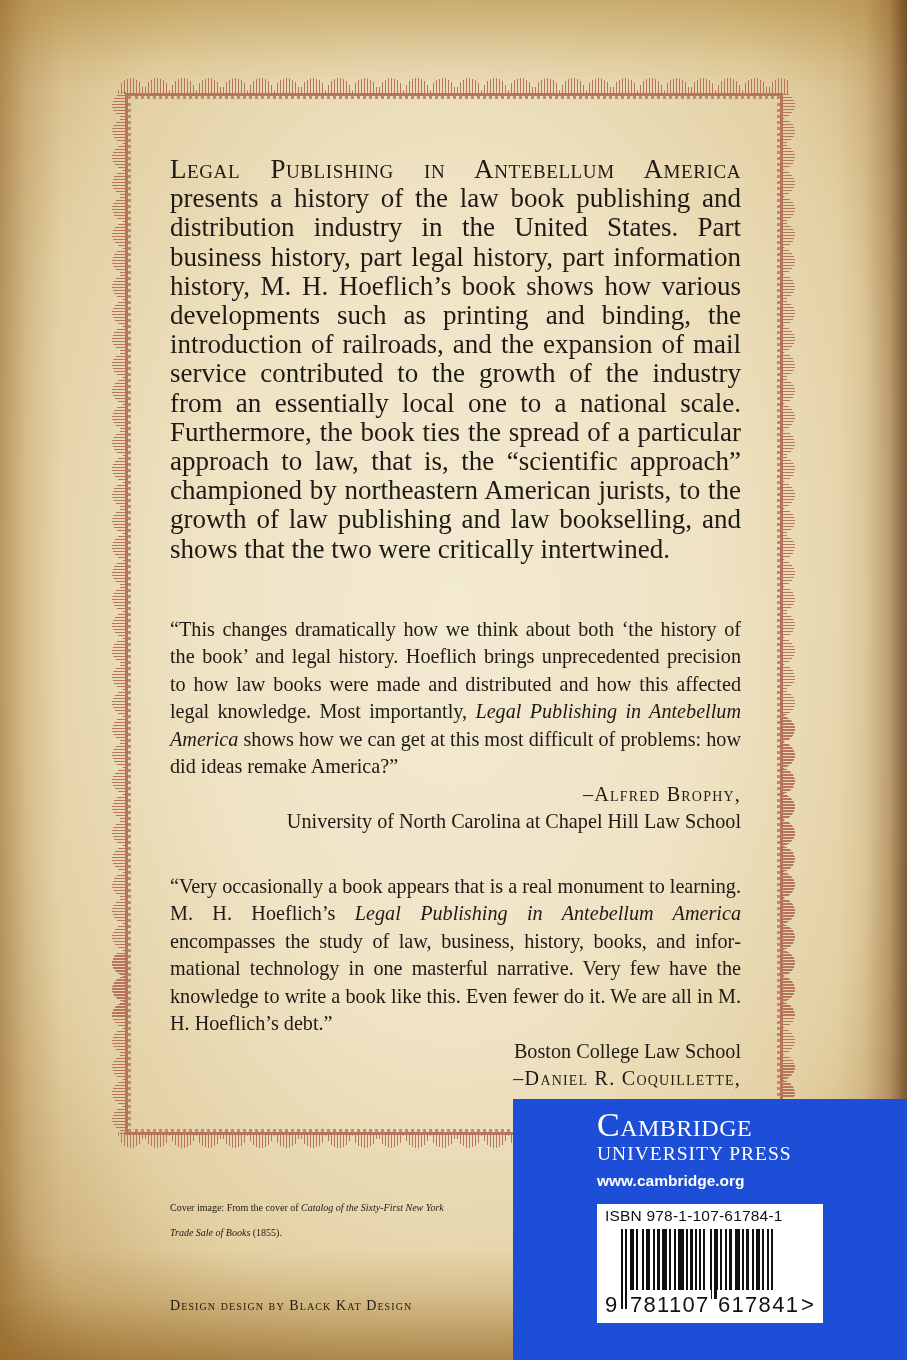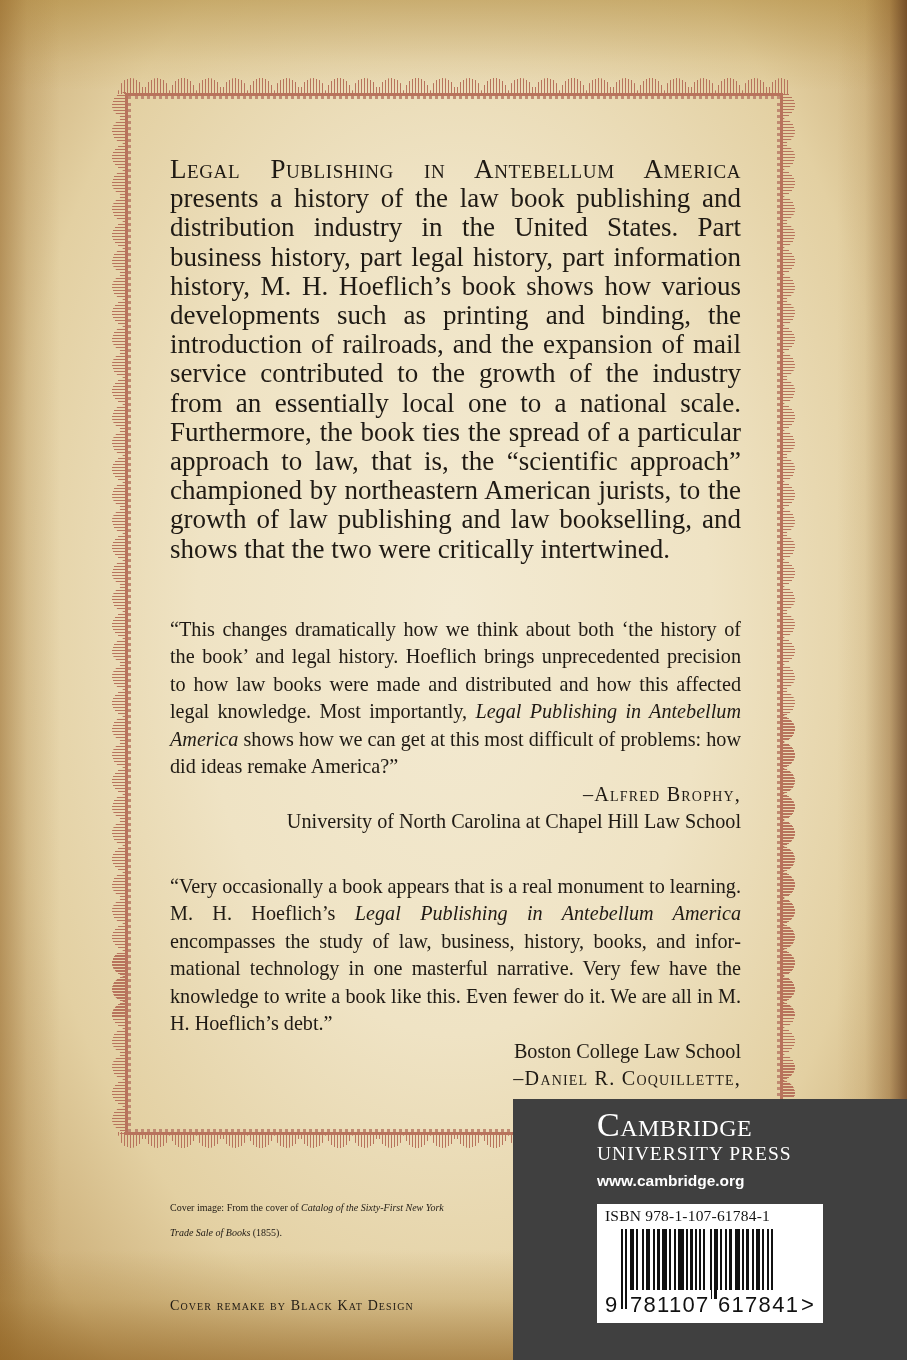--- a/index.html
+++ b/index.html
@@ -80,42 +80,42 @@
     font-size: 10px; line-height: 24.5px;
   }
   .credits p { margin: 0; }
   .design-credit {
     position: absolute; left: 170px; top: 1298px;
     font-size: 14px; font-variant: small-caps; letter-spacing: 1.1px;
   }
 
   .publisher-box {
     position: absolute; left: 513px; top: 1099px; width: 394px; height: 261px;
-    background: #404040;
+    background: #1d4ed8;
   }
   .pub-name {
     position: absolute; left: 84px; top: 6px; color: #fff;
     font-size: 34px; letter-spacing: 0.5px; font-variant: small-caps; line-height: 40px;
   }
   .pub-sub {
     position: absolute; left: 84px; top: 44px; color: #fff;
     font-size: 19.5px; letter-spacing: 1px; line-height: 22px;
   }
   .pub-url {
     position: absolute; left: 84px; top: 72px; color: #fff;
     font-family: "Liberation Sans", "DejaVu Sans", sans-serif;
     font-size: 15.5px; font-weight: bold; line-height: 20px;
   }
   .isbn-box {
     position: absolute; left: 84px; top: 105px; width: 226px; height: 119px;
     background: #fff;
   }
   .isbn-text {
     position: absolute; left: 8px; top: 3px;
-    font-family: Liberation Serif, serif;
+    font-family: Liberation Sans, sans-serif;
     font-size: 15.5px; color: #111; letter-spacing: 0.2px;
   }
   .barcode {
     position: absolute; left: 24px; top: 25px; width: 182px; height: 70px;
     display: flex; align-items: flex-start;
   }
   .barcode span { display: block; height: 70px; background: #111; }
   .barcode span.g { height: 80px; }
   .barcode span.w { background: transparent; }
   .bar-digits {
@@ -151,21 +151,21 @@
   <p class="attrib">University of North Carolina at Chapel Hill Law School</p>
 
   <p class="quote q2"><span>“Very occasionally a book appears that is a real monument to learning. M. H. Hoeflich’s </span><i>Legal Publishing in Antebellum America</i><span> encompasses the study of law, business, history, books, and infor­mational technology in one masterful narrative. Very few have the knowledge to write a book like this. Even fewer do it. We are all in M. H. Hoeflich’s debt.”</span></p>
   <p class="attrib">Boston College Law School</p>
   <p class="attrib"><span class="name">–Daniel R. Coquillette,</span></p>
 </div>
 
 <div class="credits">
   <p><span>Cover image: From the cover of </span><i>Catalog of the Sixty-First New York Trade Sale of Books</i><span> (1855).</span></p>
 </div>
-<div class="design-credit">Cover remake by Black Kat Design</div>
+<div class="design-credit">Design design by Black Kat Design</div>
 
 <div class="publisher-box">
   <div class="pub-name">Cambridge</div>
   <div class="pub-sub">UNIVERSITY PRESS</div>
   <div class="pub-url">www.cambridge.org</div>
   <div class="isbn-box">
     <div class="isbn-text">ISBN 978-1-107-61784-1</div>
     <div class="barcode">
       <span class="g" style="width:2px"></span>
         <span class="w" style="width:2px"></span>

